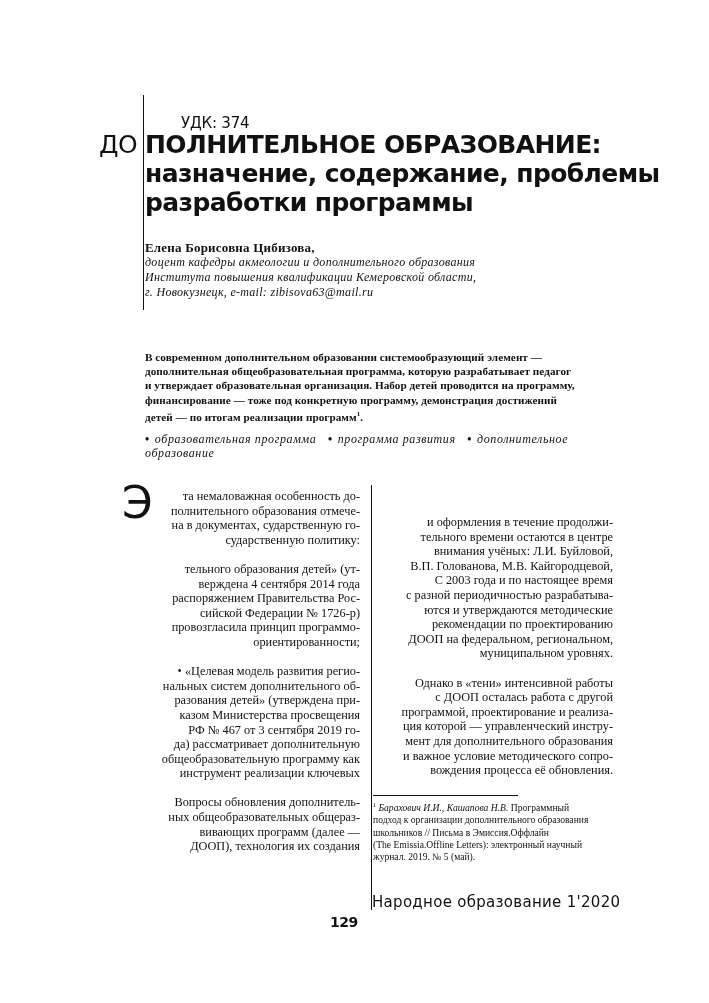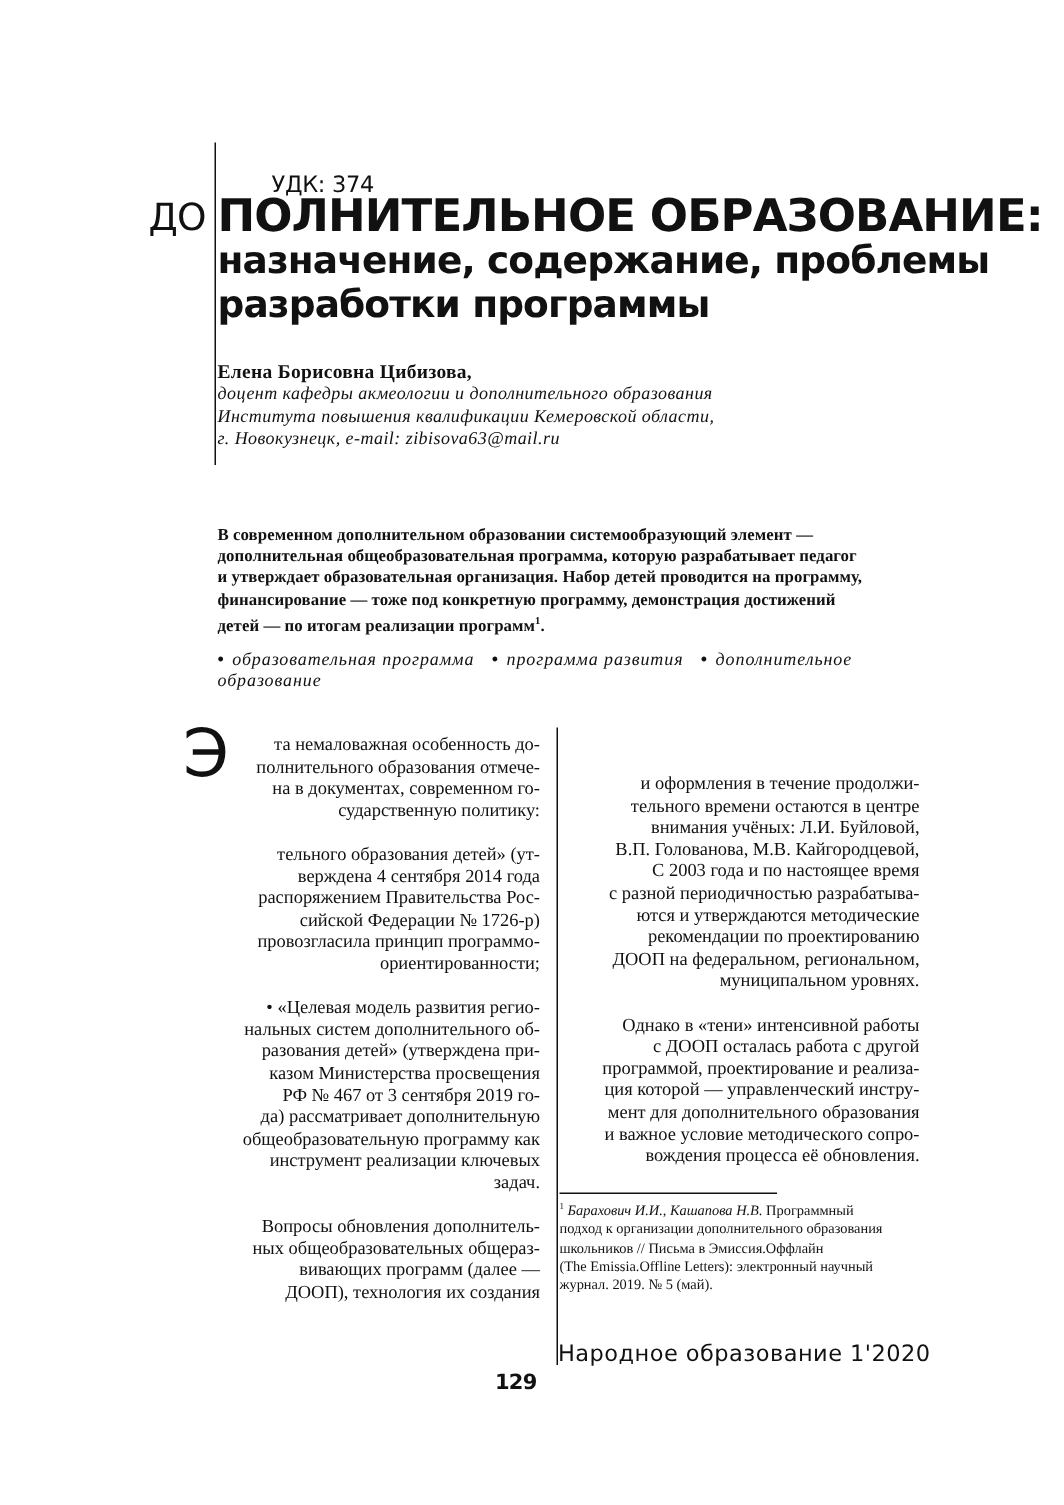--- a/index.html
+++ b/index.html
@@ -6,21 +6,21 @@
   body { width: 709px; height: 1003px; position: relative; overflow: hidden; color: #111; font-family: "Liberation Serif", serif; }
   .abs { position: absolute; }
 
   .vline-top { left: 143px; top: 95px; width: 1px; height: 215px; background: #111; }
   .vline-col { left: 371px; top: 485px; width: 1px; height: 425px; background: #111; }
 
   .udk { left: 144px; top: 114px; font-family: "DejaVu Sans", sans-serif; font-size: 15px; letter-spacing: -0.2px; margin-left: 37px; }
 
   .title-prefix { left: 99px; top: 130px; font-family: "DejaVu Sans", sans-serif; font-size: 25px; font-weight: normal; line-height: 30px; letter-spacing: -0.5px; }
   .title { left: 145px; top: 130px; font-family: "DejaVu Sans", sans-serif; font-weight: bold; line-height: 29px; letter-spacing: -0.6px; }
-  .title .l1 { font-size: 30px; display: block; }
+  .title .l1 { font-size: 25px; display: block; }
   .title .l2 { font-size: 25px; display: block; }
   .title .l3 { font-size: 25px; display: block; }
 
   .author { left: 145px; top: 240px; font-size: 12.5px; line-height: 15px; }
   .author .name { font-weight: bold; display: block; font-size: 13px; letter-spacing: 0.2px; }
   .author .aff { font-style: italic; display: block; font-size: 12px; letter-spacing: 0.3px; }
 
   .abstract { left: 145px; top: 350px; width: 470px; font-weight: bold; font-size: 11.2px; line-height: 14.2px; letter-spacing: 0.05px; }
   .abstract sup { font-size: 7px; }
 
@@ -78,41 +78,40 @@
   <span class="kw-dot">•</span><span class="kw-item">образовательная программа</span>
   <span class="kw-dot">•</span><span class="kw-item">программа развития</span>
   <span class="kw-dot">•</span><span>дополнительное образование</span>
 </div>
 
 <div class="abs col-left">
   <span class="dropcap">Э</span>
   <p>
     <span class="ln">та немаловажная особенность до-</span>
     <span class="ln">полнительного образования отмече-</span>
-    <span class="ln" style="padding-left:3px">на в документах, современном го-</span>
+    <span class="ln" style="padding-left:3px">на в документах, сударственную го-</span>
     <span class="ln" style="margin-left:-2px">сударственную политику:</span>
   </p>
   <p>
     <span class="ln">тельного образования детей» (ут-</span>
     <span class="ln">верждена 4  сентября 2014  года</span>
     <span class="ln">распоряжением Правительства Рос-</span>
     <span class="ln">сийской Федерации № 1726-р)</span>
     <span class="ln">провозгласила принцип программо-</span>
     <span class="ln">ориентированности;</span>
   </p>
   <p>
     <span class="ln">•  «Целевая модель развития регио-</span>
     <span class="ln">нальных систем дополнительного об-</span>
     <span class="ln">разования детей» (утверждена при-</span>
     <span class="ln">казом Министерства просвещения</span>
     <span class="ln">РФ № 467 от 3 сентября 2019 го-</span>
     <span class="ln">да) рассматривает дополнительную</span>
     <span class="ln">общеобразовательную программу как</span>
     <span class="ln">инструмент реализации ключевых</span>
-    <span class="ln">задач.</span>
   </p>
   <p>
     <span class="ln">Вопросы обновления дополнитель-</span>
     <span class="ln">ных общеобразовательных общераз-</span>
     <span class="ln">вивающих программ (далее —</span>
     <span class="ln">ДООП), технология их создания</span>
   </p>
 </div>
 
 <div class="abs col-right">

